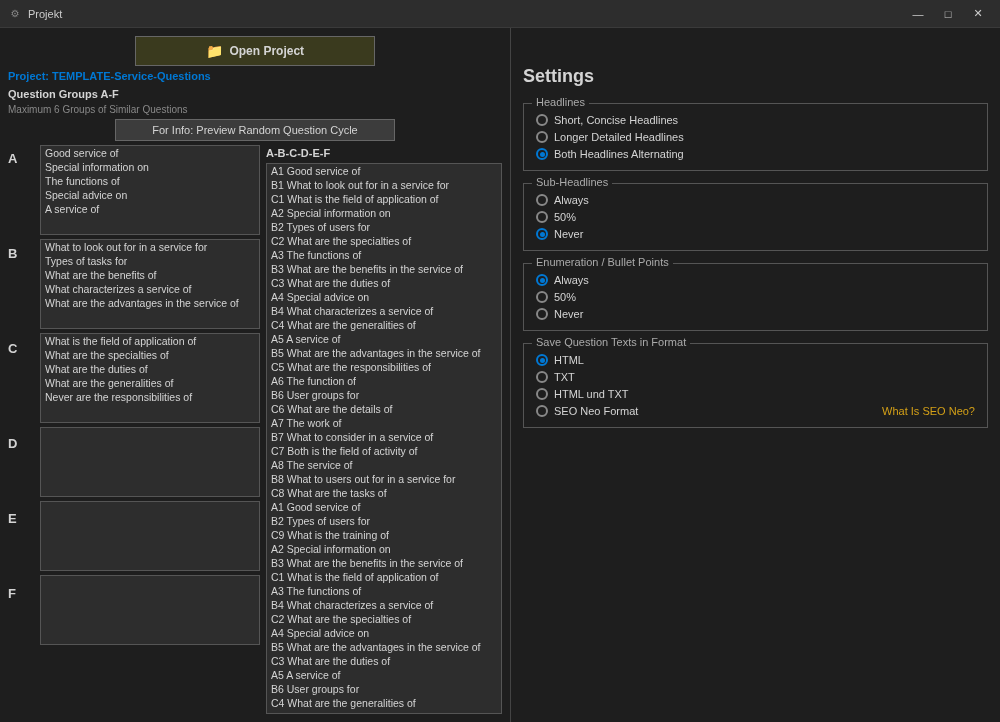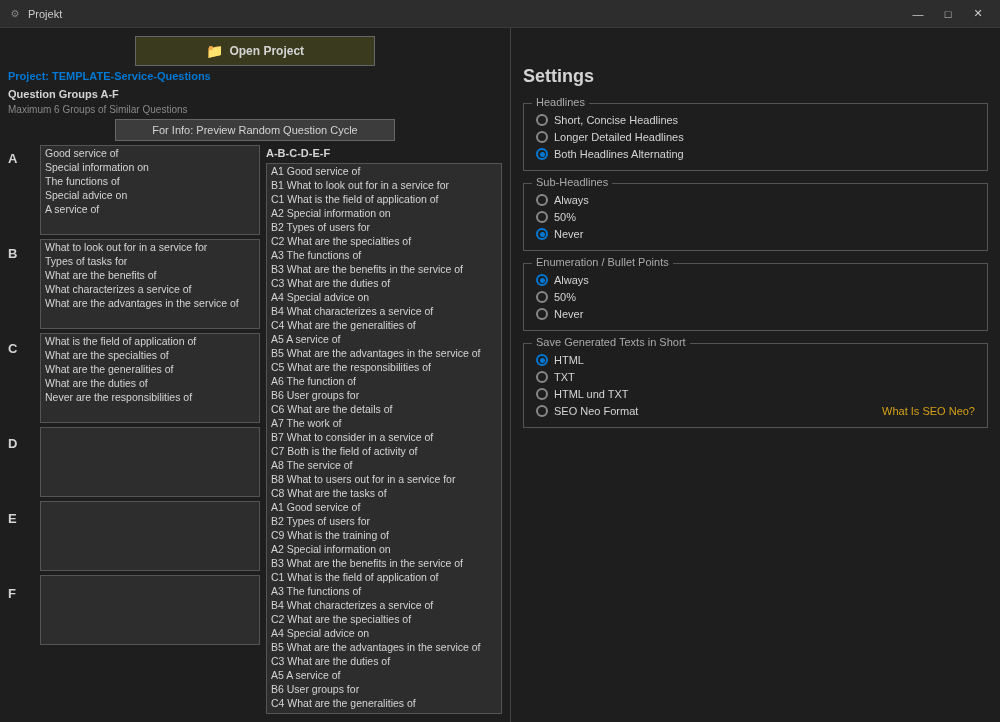--- a/index.html
+++ b/index.html
@@ -336,22 +336,22 @@
             <div class="group-item">Types of tasks for</div>
             <div class="group-item">What are the benefits of</div>
             <div class="group-item">What characterizes a service of</div>
             <div class="group-item">What are the advantages in the service of</div>
           </div>
         </div>
         <div class="group-box">
           <div class="group-box-inner">
             <div class="group-item">What is the field of application of</div>
             <div class="group-item">What are the specialties of</div>
+            <div class="group-item">What are the duties of</div>
             <div class="group-item">What are the generalities of</div>
-            <div class="group-item">What are the duties of</div>
             <div class="group-item">Never are the responsibilities of</div>
           </div>
         </div>
         <div class="group-box small">
           <div class="group-box-inner"></div>
         </div>
         <div class="group-box small">
           <div class="group-box-inner"></div>
         </div>
         <div class="group-box small">
@@ -456,21 +456,21 @@
         <div class="radio-dot"></div>
         <span class="radio-label">50%</span>
       </div>
       <div class="radio-option">
         <div class="radio-dot"></div>
         <span class="radio-label">Never</span>
       </div>
     </div>
 
     <div class="settings-group">
-      <div class="settings-group-label">Save Generated Texts in Short</div>
+      <div class="settings-group-label">Save Question Texts in Format</div>
       <div class="radio-option">
         <div class="radio-dot selected"></div>
         <span class="radio-label">HTML</span>
       </div>
       <div class="radio-option">
         <div class="radio-dot"></div>
         <span class="radio-label">TXT</span>
       </div>
       <div class="radio-option">
         <div class="radio-dot"></div>

